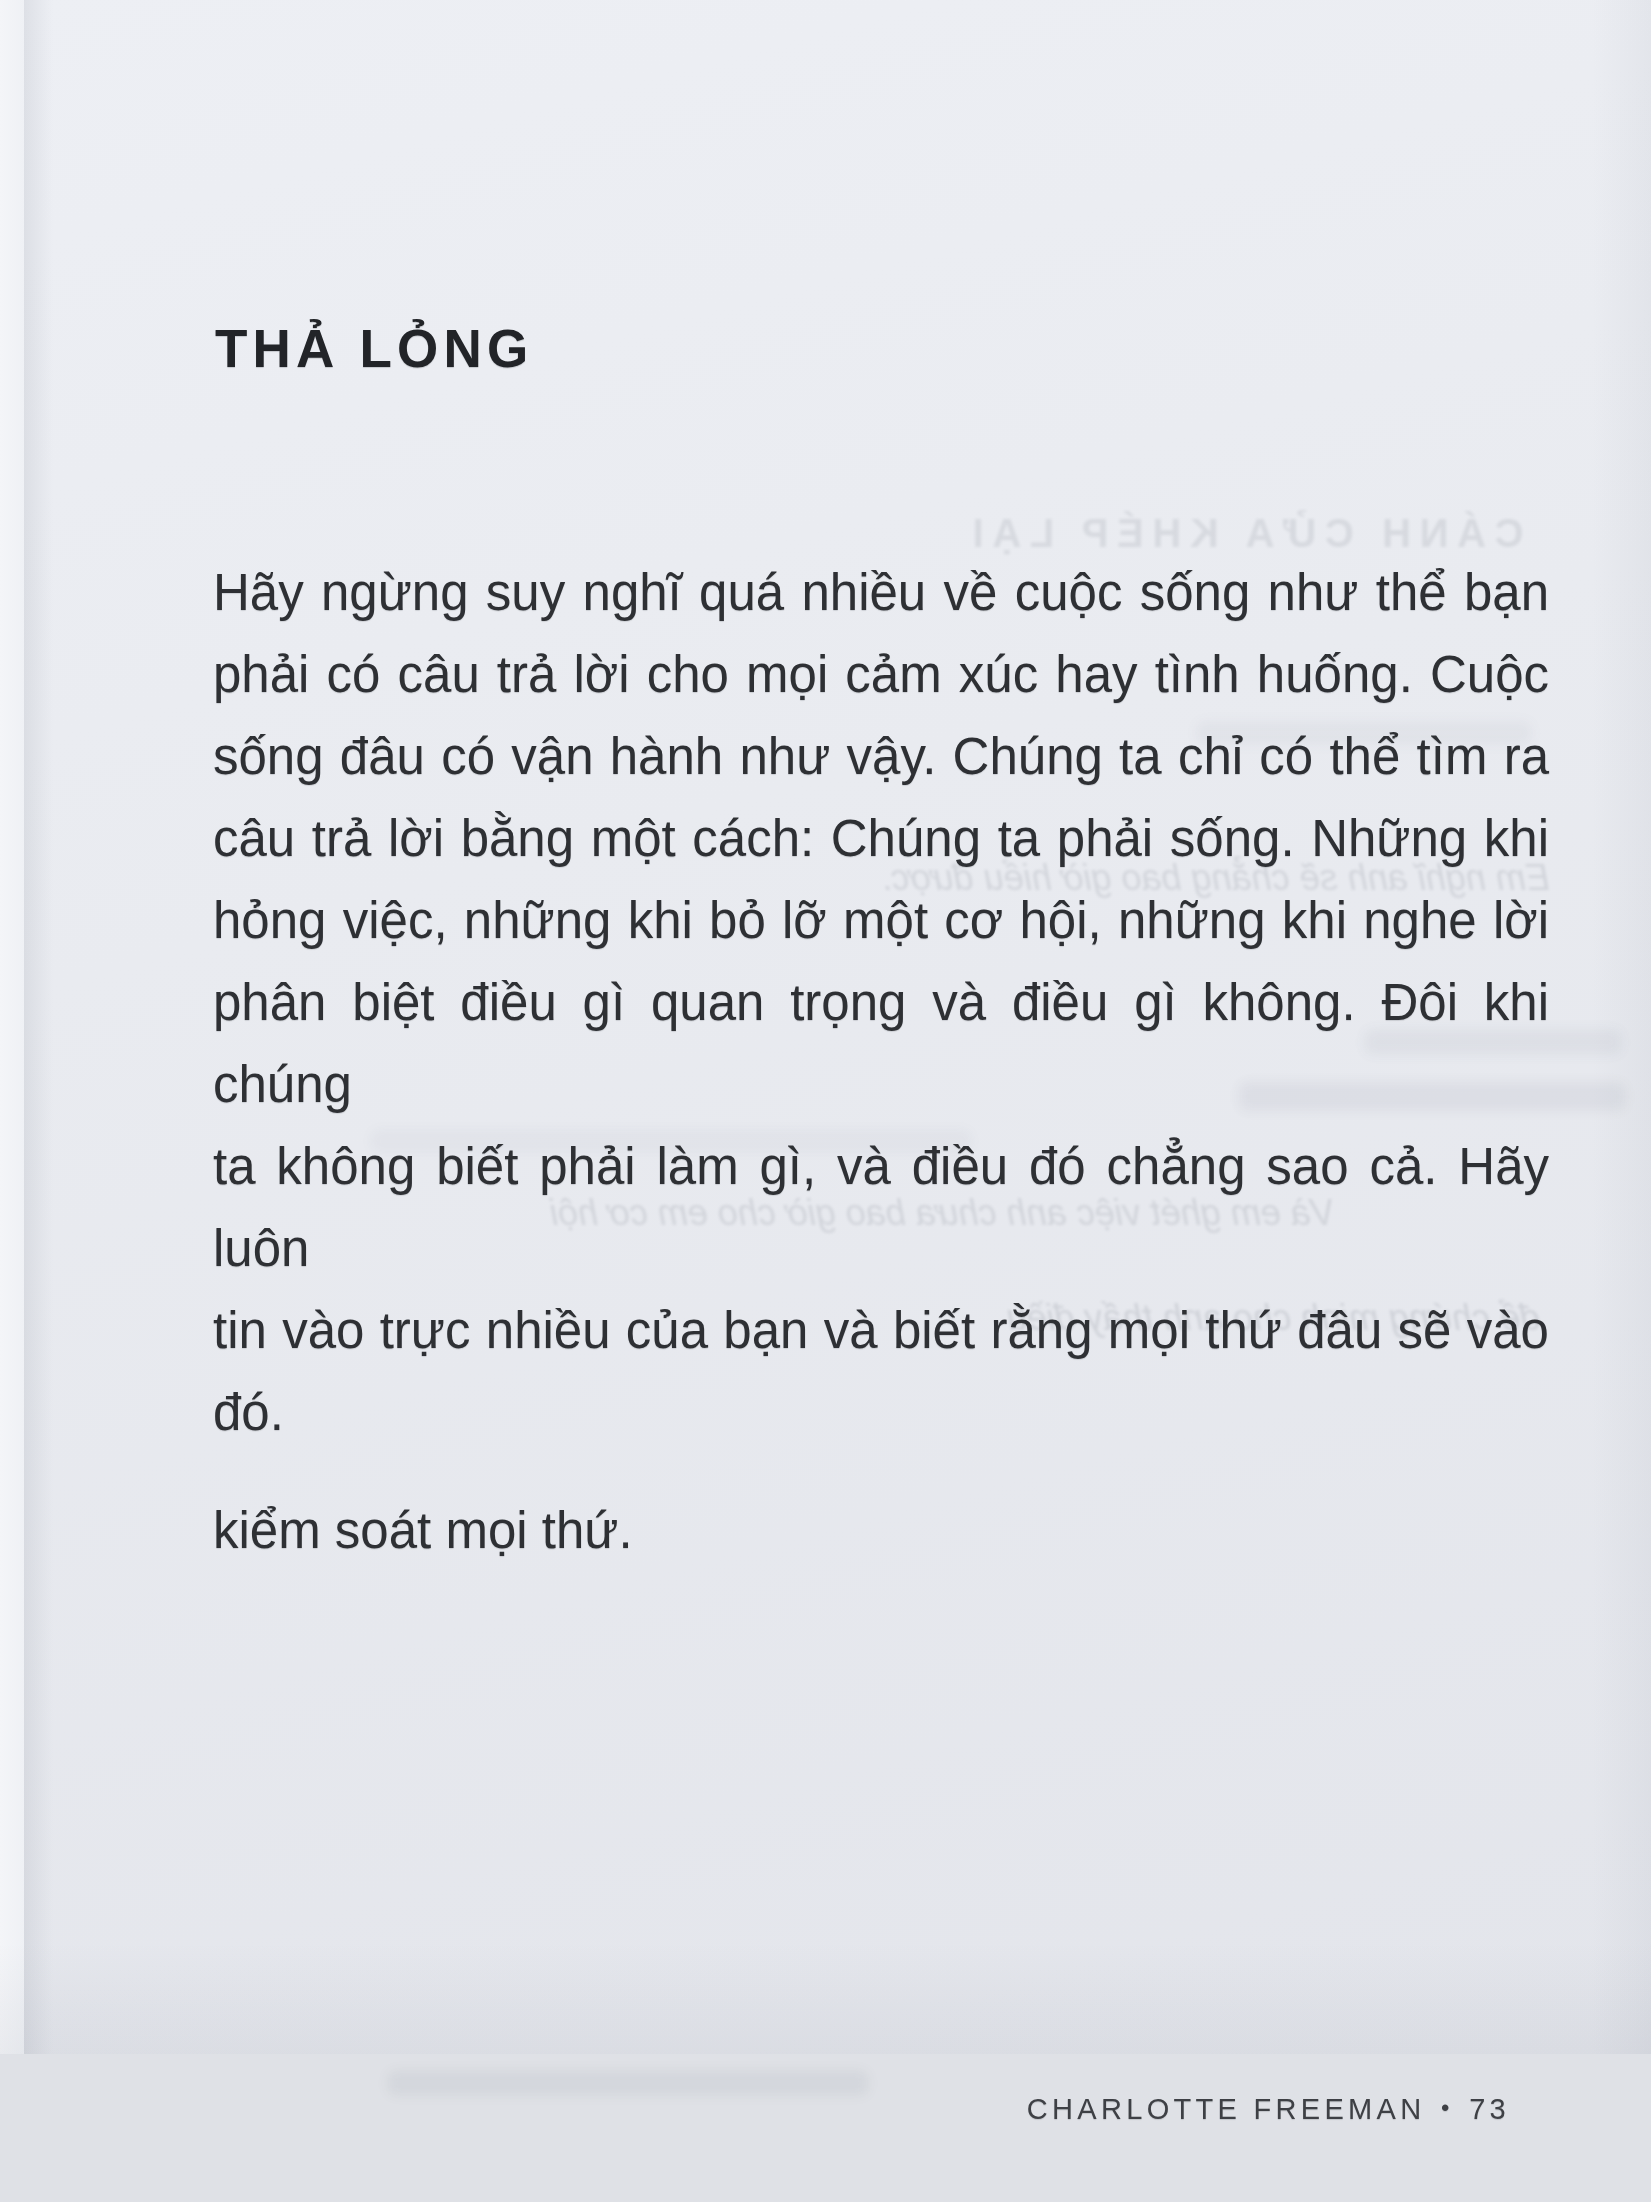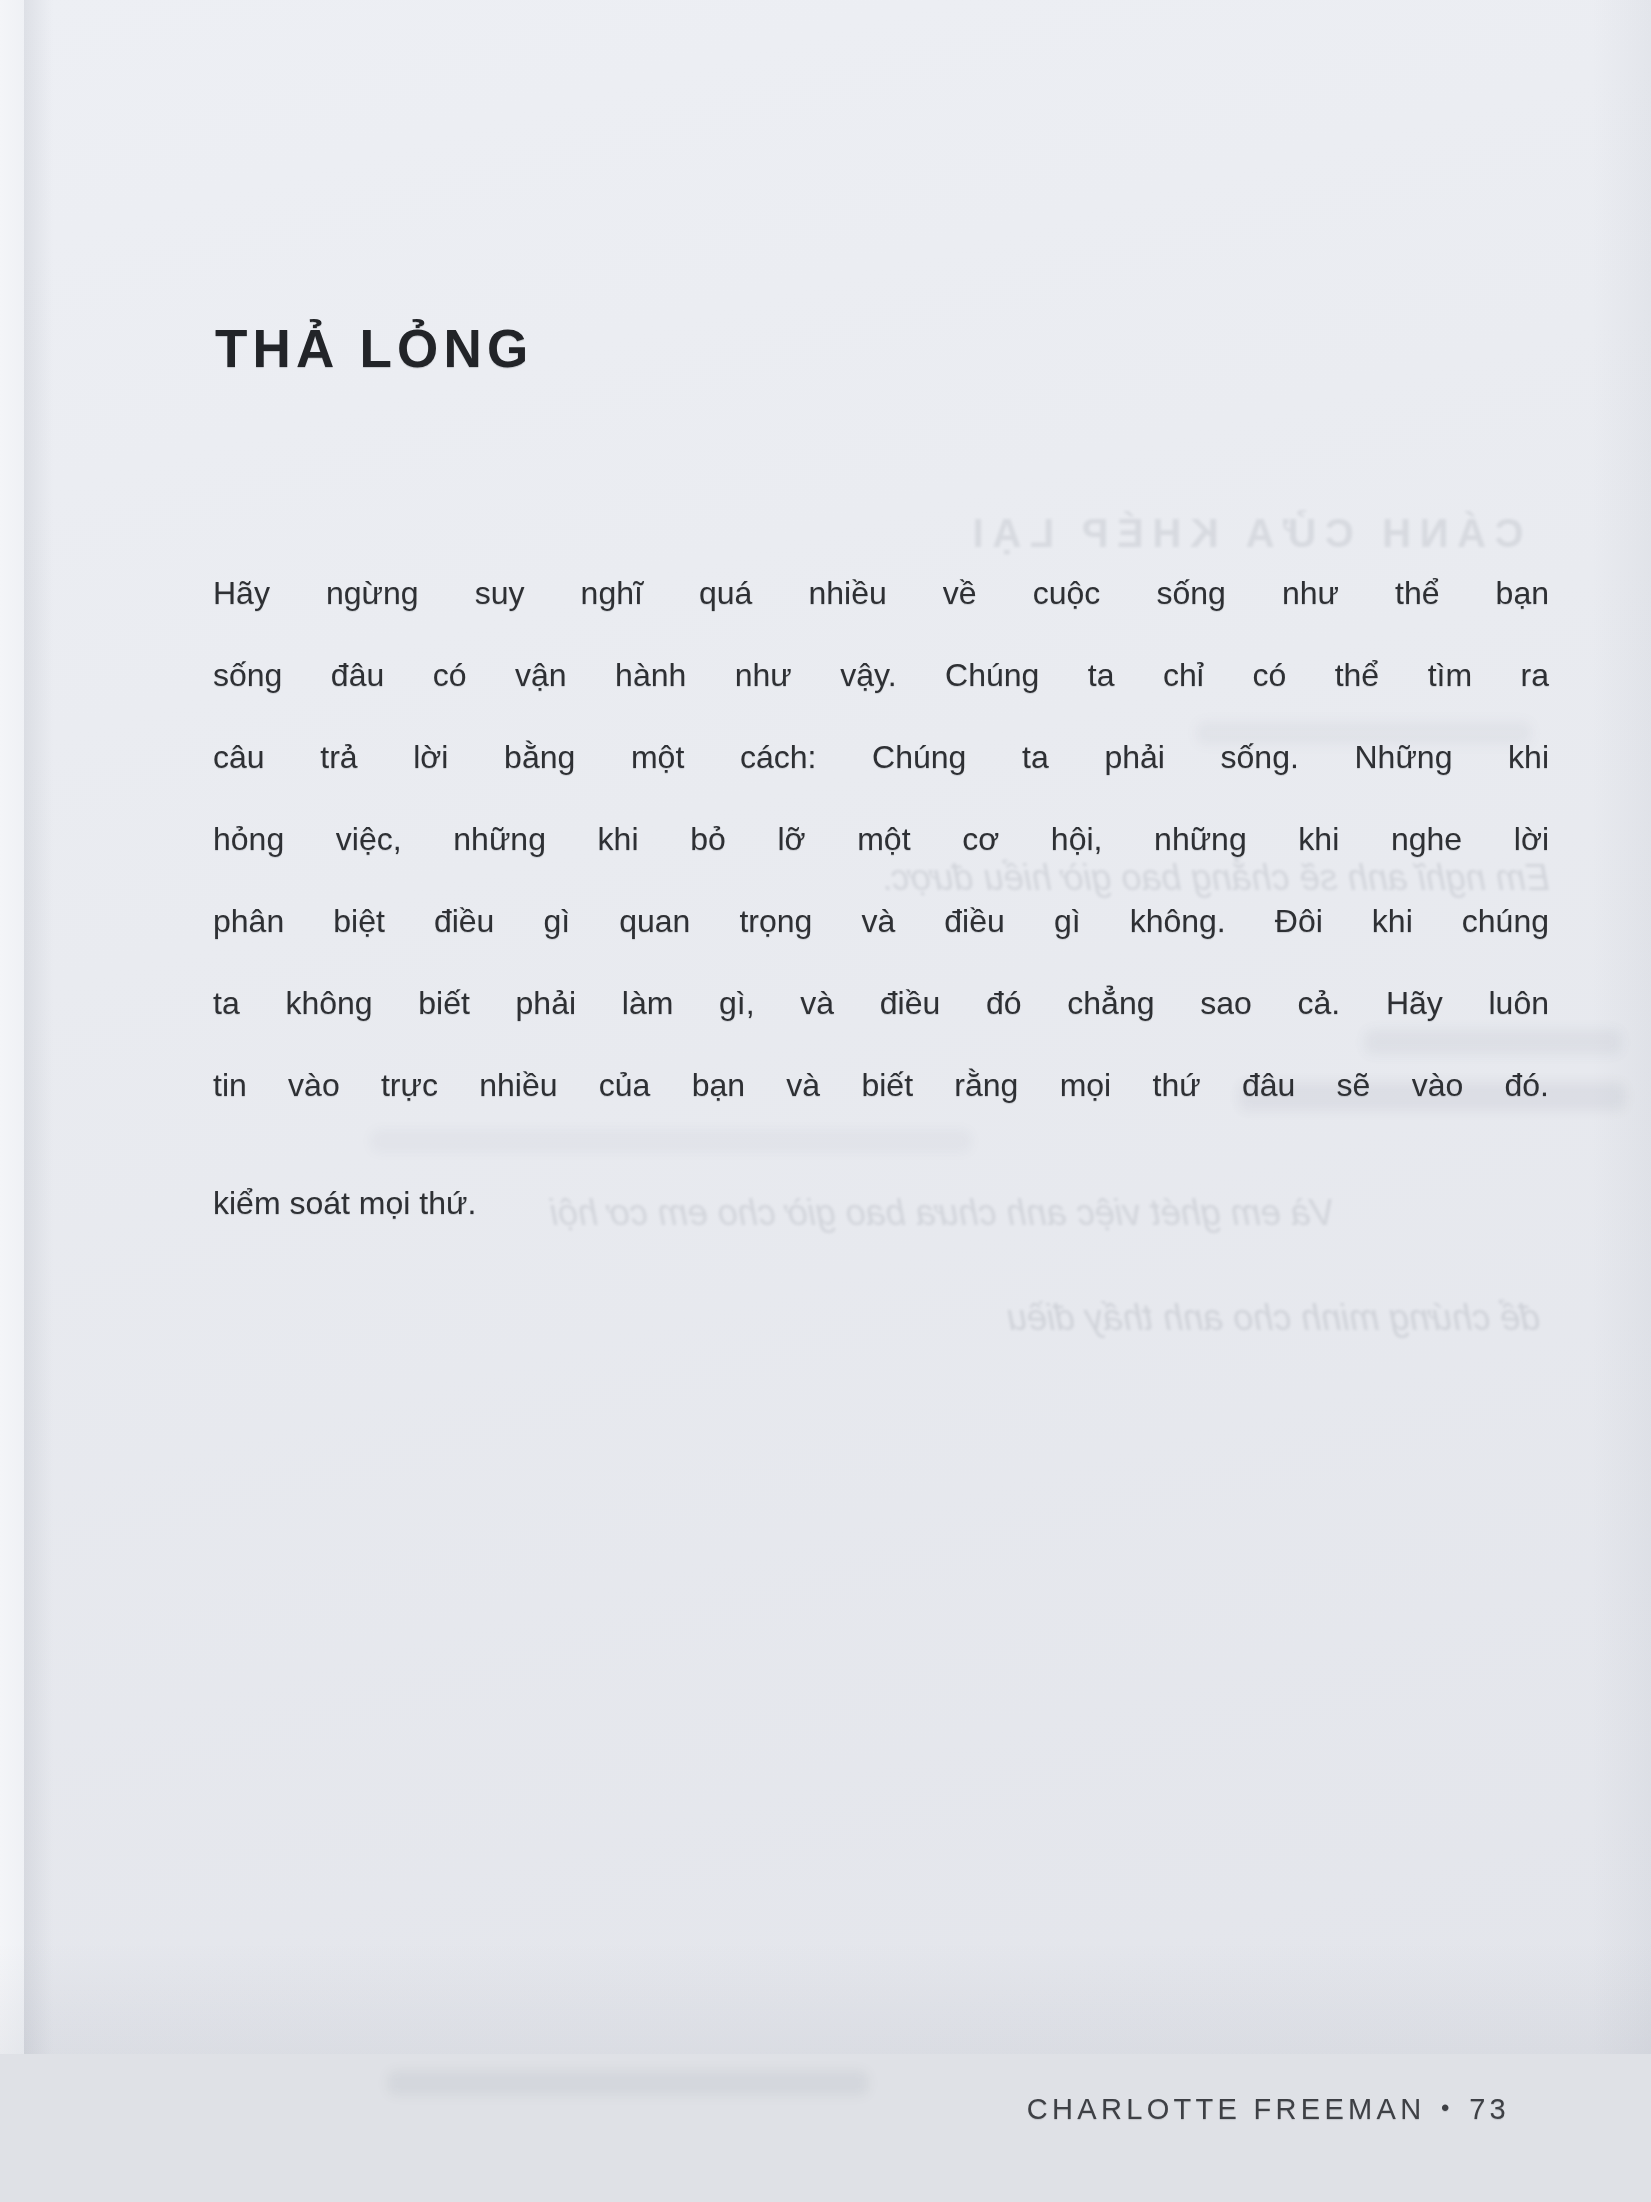--- a/index.html
+++ b/index.html
@@ -35,21 +35,21 @@
 
   
   .title {
     position: absolute; left: 215px; top: 318px;
     font-size: 53px; font-weight: bold; letter-spacing: 5.2px;
     color: #222428;
     text-shadow: 0 0.9px 0.9px rgba(30,32,40,0.18);
   }
   .body-text {
     position: absolute; left: 213px; right: 103px; top: 552px;
-    font-size: 32px; line-height: 82px; color: #2e3034;
+    font-size: 51px; line-height: 82px; color: #2e3034;
     text-shadow: 0 0.9px 0.9px rgba(30,32,40,0.14);
   }
   .para2 { margin-top: 36px; }
   .line { text-align: justify; text-align-last: justify; white-space: normal; }
   .line.last { text-align: justify; text-align-last: left; }
 
   .footer {
     position: absolute; right: 142px; top: 2079px;
     font-size: 29px; letter-spacing: 4.3px; color: #3e4045;
     text-shadow: 0 0.9px 0.9px rgba(30,32,40,0.15);
@@ -105,20 +105,21 @@
   <div class="smudge smudge-2"></div>
   <div class="smudge smudge-3"></div>
   <div class="smudge smudge-4"></div>
   <div class="smudge smudge-5"></div>
 
   <h1 class="title">THẢ LỎNG</h1>
 
   <div class="body-text">
     <div class="para">
       <div class="line">Hãy ngừng suy nghĩ quá nhiều về cuộc sống như thể bạn</div>
+      <div class="line">phải có câu trả lời cho mọi cảm xúc hay tình huống. Cuộc</div>
       <div class="line">sống đâu có vận hành như vậy. Chúng ta chỉ có thể tìm ra</div>
       <div class="line">câu trả lời bằng một cách: Chúng ta phải sống. Những khi</div>
       <div class="line">hỏng việc, những khi bỏ lỡ một cơ hội, những khi nghe lời</div>
       <div class="line">phân biệt điều gì quan trọng và điều gì không. Đôi khi chúng</div>
       <div class="line">ta không biết phải làm gì, và điều đó chẳng sao cả. Hãy luôn</div>
       <div class="line">tin vào trực nhiều của bạn và biết rằng mọi thứ đâu sẽ vào đó.</div>
     </div>
     <div class="para para2">
       <div class="line last">kiểm soát mọi thứ.</div>
     </div>

